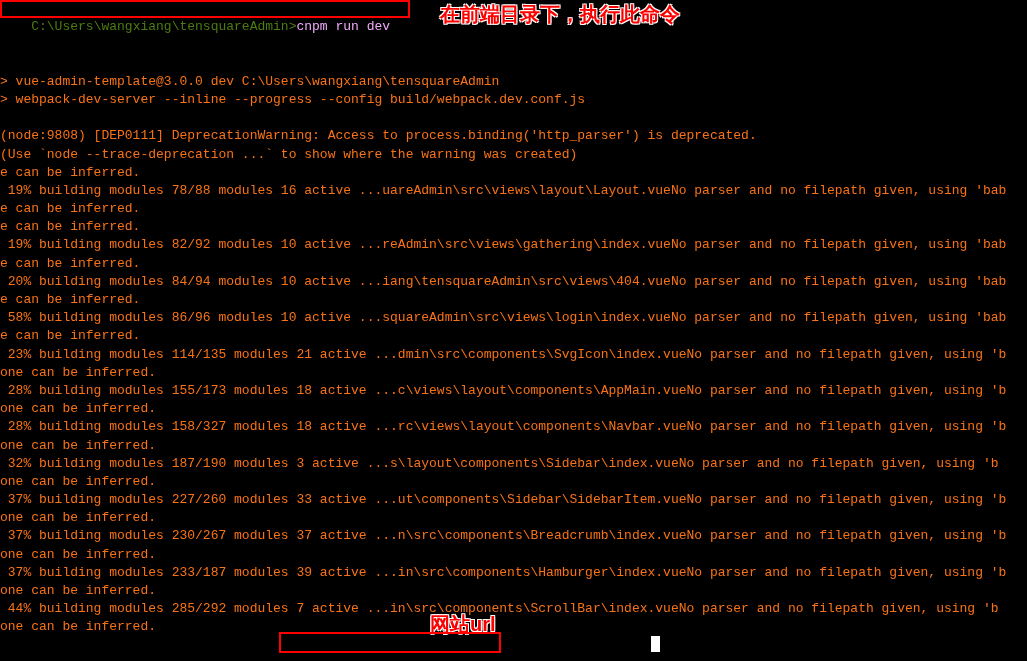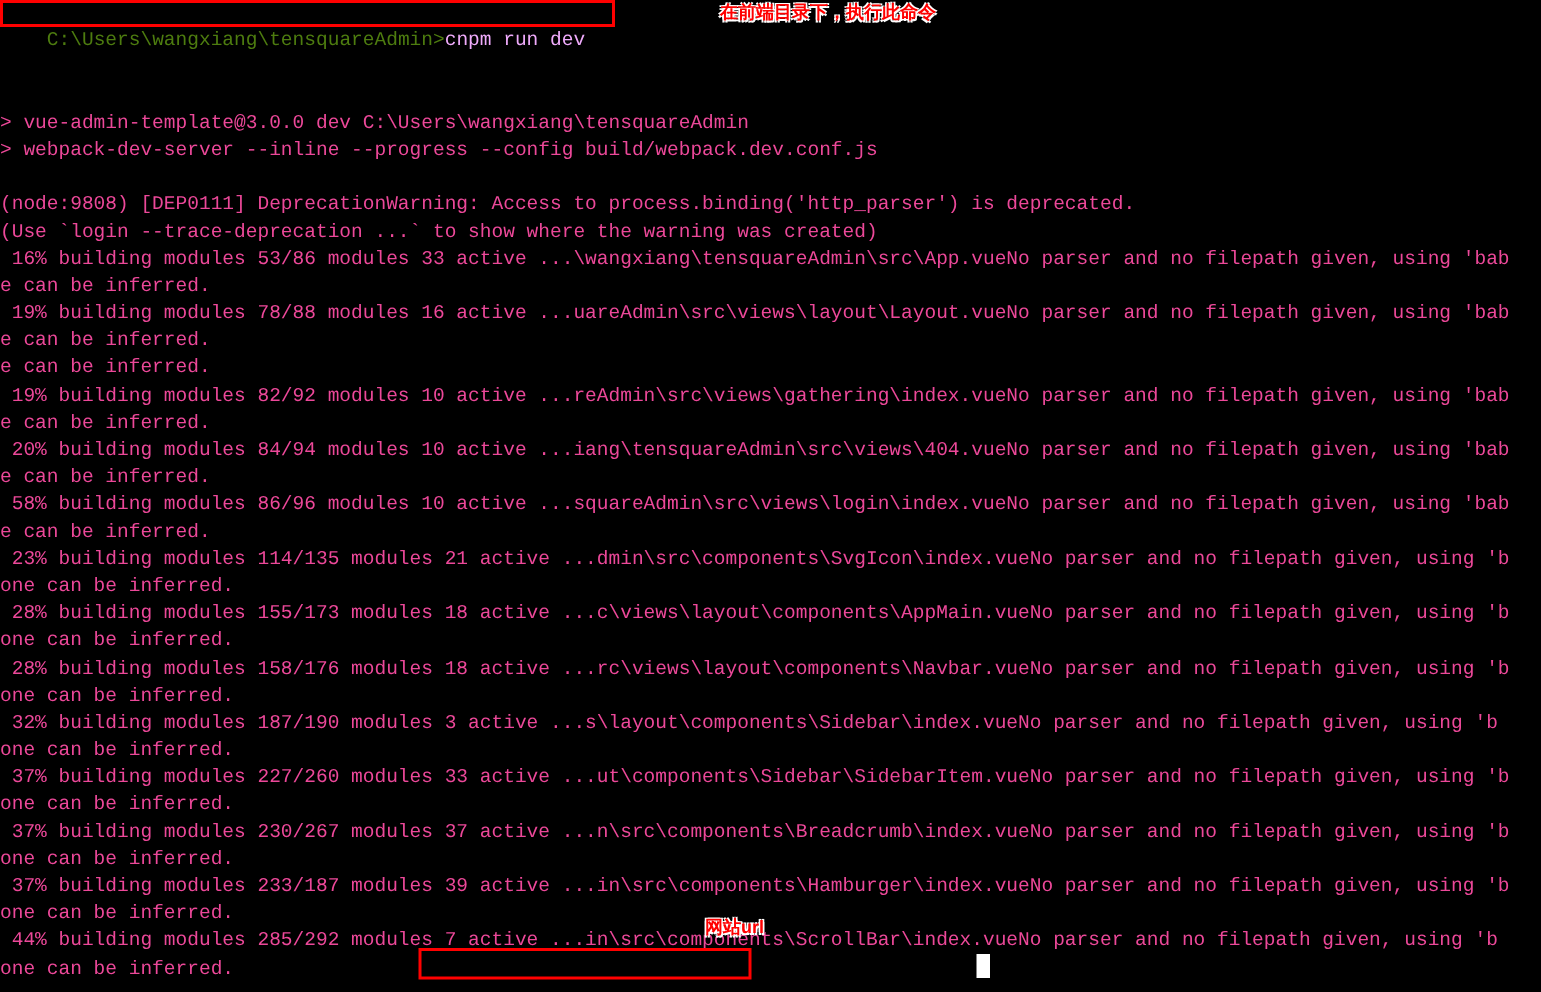--- a/index.html
+++ b/index.html
@@ -46,35 +46,34 @@
       position: absolute;
       left: 279px;
       top: 632px;
       width: 222px;
       height: 21px;
     }
     .annotation {
       position: absolute;
       color: #ff0000;
       font-weight: bold;
-      font-size: 12px;
+      font-size: 20px;
       font-family: 'Microsoft YaHei', sans-serif;
       text-shadow: 1px 1px 0 #fff, -1px -1px 0 #fff, 1px -1px 0 #fff, -1px 1px 0 #fff;
-      margin-left: 40px;
     }
     .annotation-1 {
       left: 440px;
       top: 0px;
     }
     .annotation-2 {
       left: 430px;
       top: 610px;
     }
     .white-text {
-      color: #ec4899;
+      color: #f97316;
     }
     .cursor {
       position: absolute;
       left: 651px;
       top: 636px;
       width: 9px;
       height: 16px;
       background: #fff;
     }
   </style>
@@ -86,38 +85,37 @@
   <div class="annotation annotation-1">在前端目录下，执行此命令</div>
 
   <div class="line">
     <span class="prompt-path">C:\Users\wangxiang\tensquareAdmin&gt;</span><span class="command">cnpm run dev</span>
   </div>
   <div class="line">&nbsp;</div>
   <div class="line white-text">&gt; vue-admin-template@3.0.0 dev C:\Users\wangxiang\tensquareAdmin</div>
   <div class="line white-text">&gt; webpack-dev-server --inline --progress --config build/webpack.dev.conf.js</div>
   <div class="line">&nbsp;</div>
   <div class="line white-text">(node:9808) [DEP0111] DeprecationWarning: Access to process.binding('http_parser') is deprecated.</div>
-  <div class="line white-text">(Use `login --trace-deprecation ...` to show where the warning was created)</div>
+  <div class="line white-text">(Use `node --trace-deprecation ...` to show where the warning was created)</div>
 
-  <div class="line white-text"> 16% building modules 53/86 modules 33 active ...\wangxiang\tensquareAdmin\src\App.vueNo parser and no filepath given, using 'bab</div>
   <div class="line white-text">e can be inferred.</div>
   <div class="line white-text"> 19% building modules 78/88 modules 16 active ...uareAdmin\src\views\layout\Layout.vueNo parser and no filepath given, using 'bab</div>
   <div class="line white-text">e can be inferred.</div>
   <div class="line white-text">e can be inferred.</div>
   <div class="line white-text"> 19% building modules 82/92 modules 10 active ...reAdmin\src\views\gathering\index.vueNo parser and no filepath given, using 'bab</div>
   <div class="line white-text">e can be inferred.</div>
   <div class="line white-text"> 20% building modules 84/94 modules 10 active ...iang\tensquareAdmin\src\views\404.vueNo parser and no filepath given, using 'bab</div>
   <div class="line white-text">e can be inferred.</div>
   <div class="line white-text"> 58% building modules 86/96 modules 10 active ...squareAdmin\src\views\login\index.vueNo parser and no filepath given, using 'bab</div>
   <div class="line white-text">e can be inferred.</div>
   <div class="line white-text"> 23% building modules 114/135 modules 21 active ...dmin\src\components\SvgIcon\index.vueNo parser and no filepath given, using 'b</div>
   <div class="line white-text">one can be inferred.</div>
   <div class="line white-text"> 28% building modules 155/173 modules 18 active ...c\views\layout\components\AppMain.vueNo parser and no filepath given, using 'b</div>
   <div class="line white-text">one can be inferred.</div>
-  <div class="line white-text"> 28% building modules 158/176 modules 18 active ...rc\views\layout\components\Navbar.vueNo parser and no filepath given, using 'b</div>
+  <div class="line white-text"> 28% building modules 158/327 modules 18 active ...rc\views\layout\components\Navbar.vueNo parser and no filepath given, using 'b</div>
   <div class="line white-text">one can be inferred.</div>
   <div class="line white-text"> 32% building modules 187/190 modules 3 active ...s\layout\components\Sidebar\index.vueNo parser and no filepath given, using 'b</div>
   <div class="line white-text">one can be inferred.</div>
   <div class="line white-text"> 37% building modules 227/260 modules 33 active ...ut\components\Sidebar\SidebarItem.vueNo parser and no filepath given, using 'b</div>
   <div class="line white-text">one can be inferred.</div>
   <div class="line white-text"> 37% building modules 230/267 modules 37 active ...n\src\components\Breadcrumb\index.vueNo parser and no filepath given, using 'b</div>
   <div class="line white-text">one can be inferred.</div>
   <div class="line white-text"> 37% building modules 233/187 modules 39 active ...in\src\components\Hamburger\index.vueNo parser and no filepath given, using 'b</div>
   <div class="line white-text">one can be inferred.</div>
   <div class="line white-text"> 44% building modules 285/292 modules 7 active ...in\src\components\ScrollBar\index.vueNo parser and no filepath given, using 'b</div>

